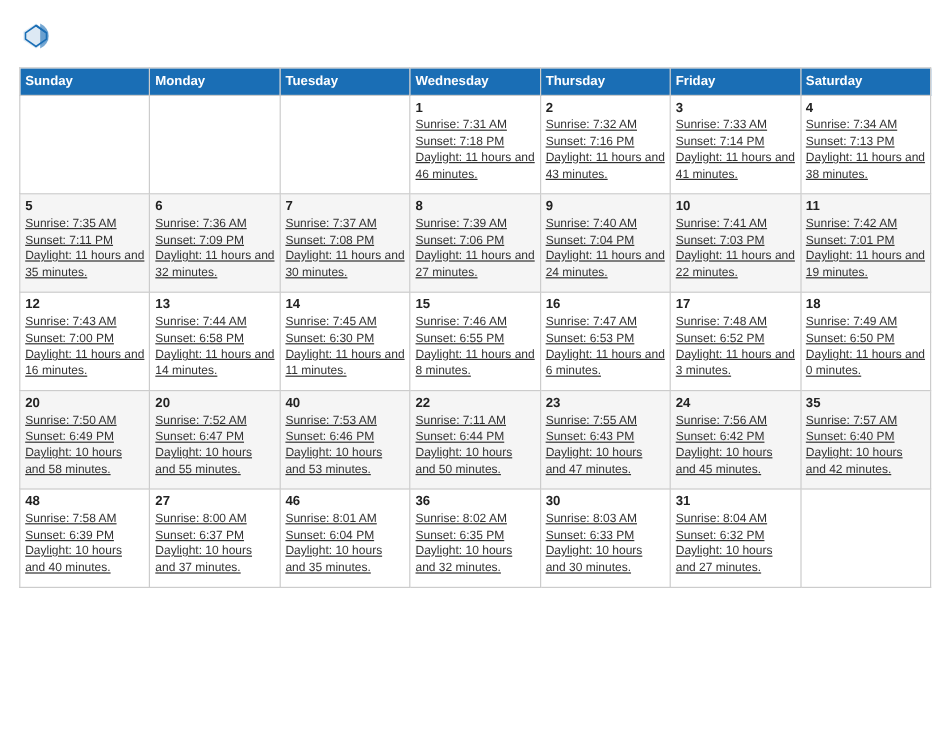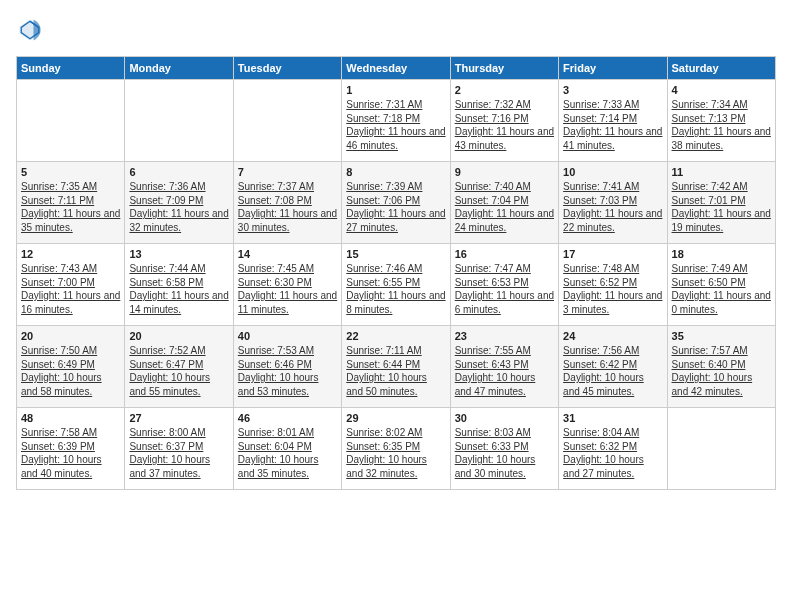--- a/index.html
+++ b/index.html
@@ -335,21 +335,21 @@
 and 37 minutes.</div>
         </td>
         <td>
           <div class="day-num">46</div>
           <div class="day-info">Sunrise: 8:01 AM
 Sunset: 6:04 PM
 Daylight: 10 hours
 and 35 minutes.</div>
         </td>
         <td>
-          <div class="day-num">29</div>
+          <div class="day-num">36</div>
           <div class="day-info">Sunrise: 8:02 AM
 Sunset: 6:35 PM
 Daylight: 10 hours
 and 32 minutes.</div>
         </td>
         <td>
           <div class="day-num">30</div>
           <div class="day-info">Sunrise: 8:03 AM
 Sunset: 6:33 PM
 Daylight: 10 hours

